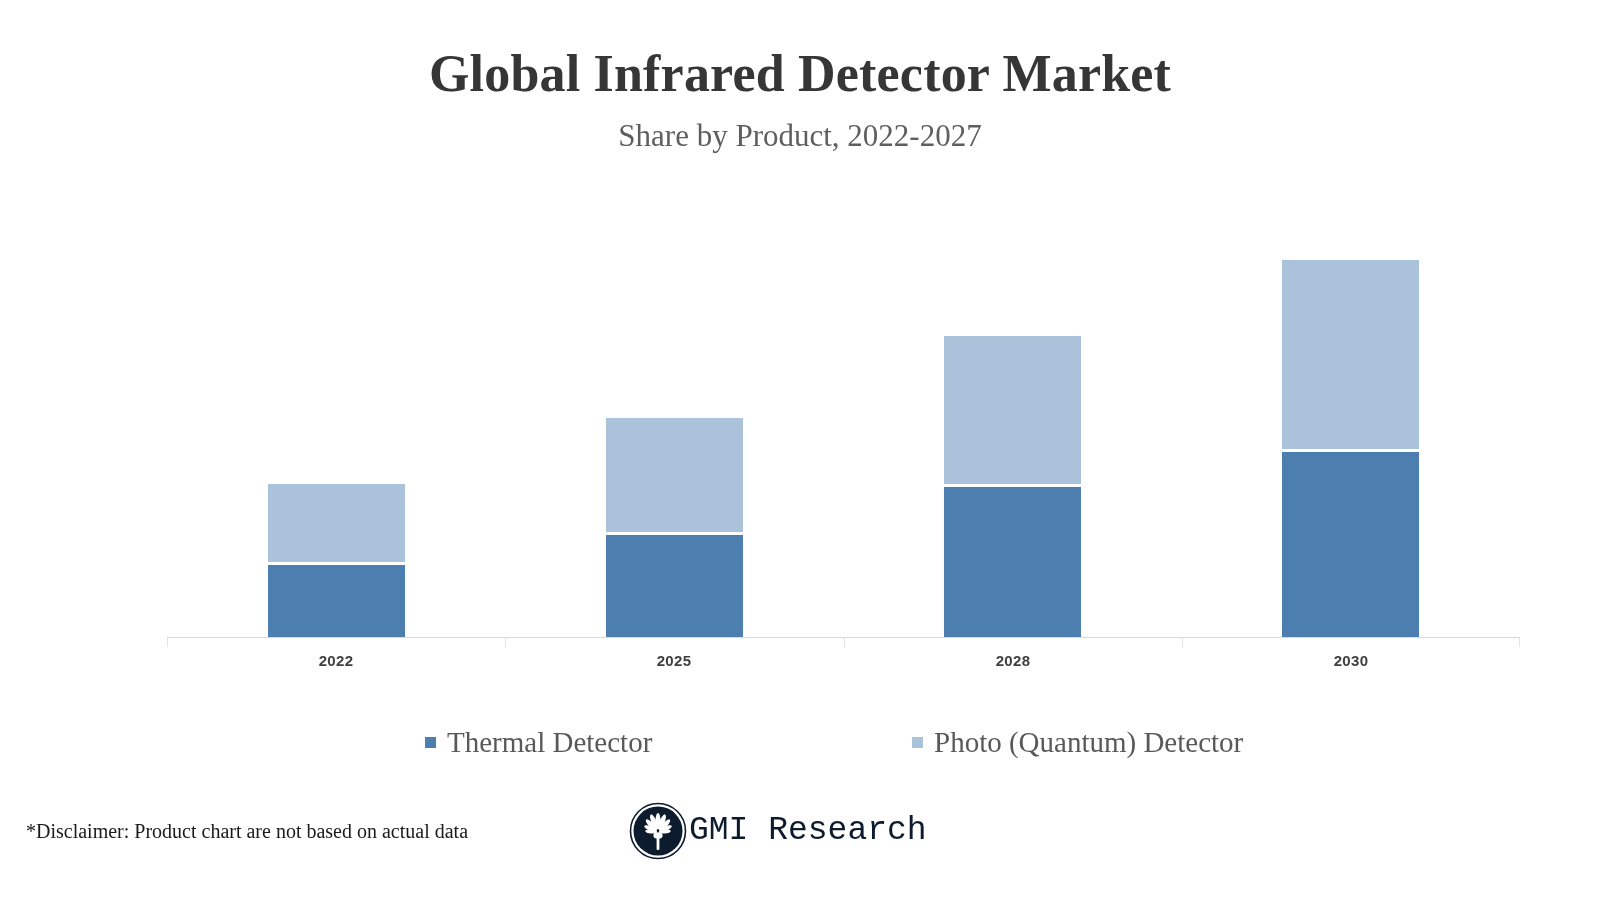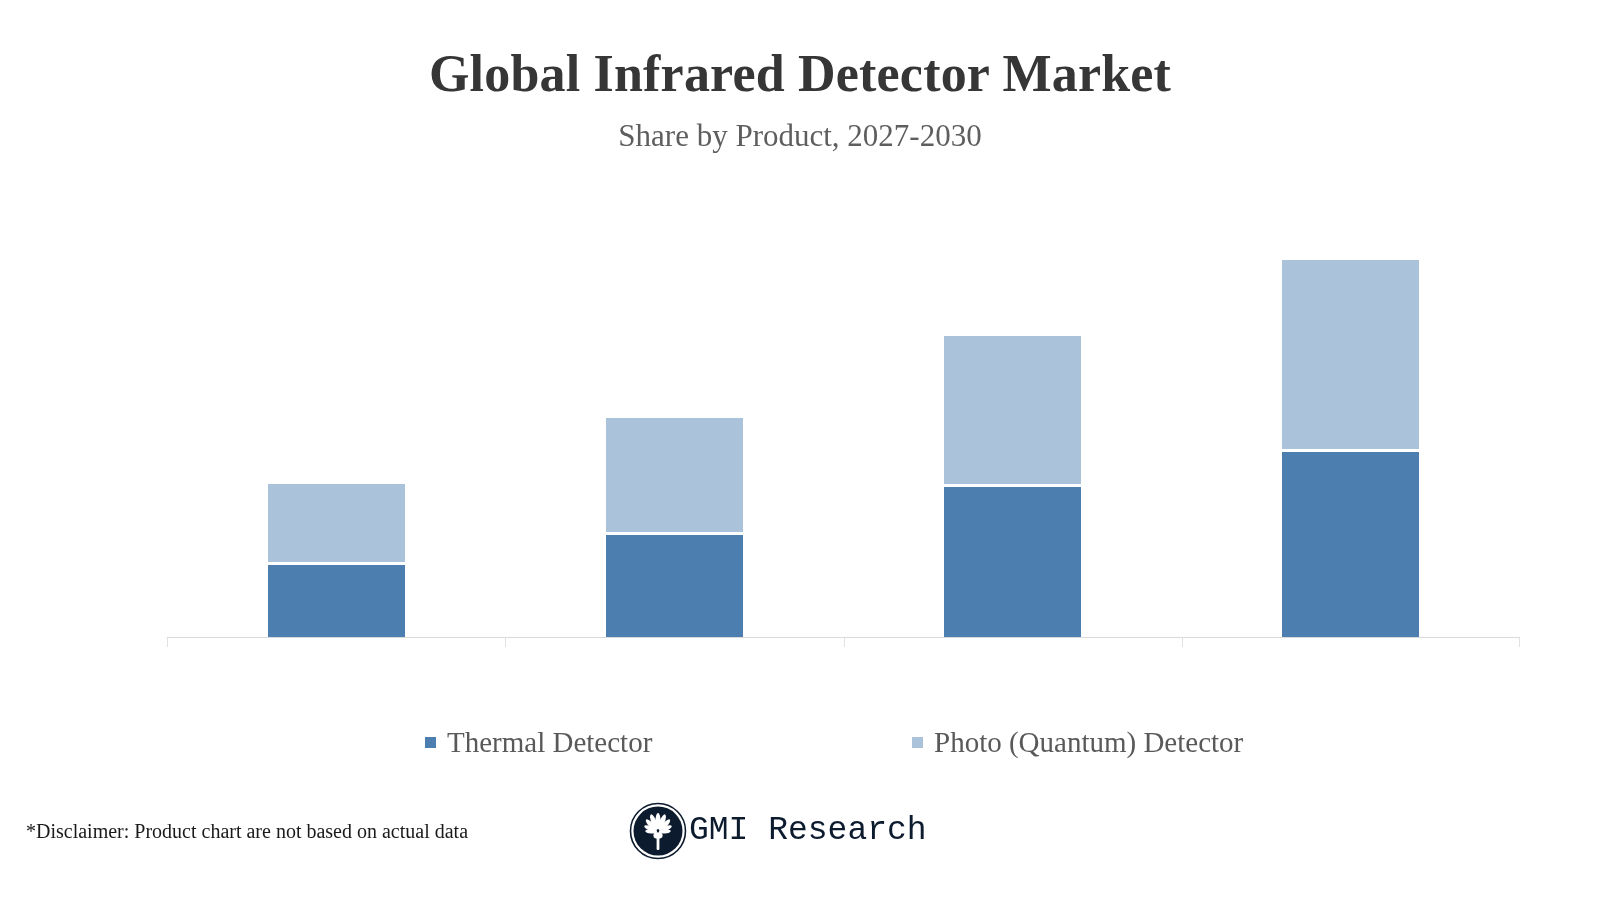--- a/index.html
+++ b/index.html
@@ -175,21 +175,21 @@
     white-space: nowrap;
   }
 </style>
 </head>
 <body>
 
 <div id="chart-root">
 
   <div class="title-block">
     <div class="chart-title">Global Infrared Detector Market</div>
-    <div class="chart-subtitle">Share by Product, 2027-2030</div>
+    <div class="chart-subtitle">Share by Product, 2022-2027</div>
   </div>
 
   <div class="plot-area">
     <div class="axis-line"></div>
     <div id="ticks">
         <div class="axis-tick" style="left: 0px;"></div>
         <div class="axis-tick" style="left: 338px;"></div>
         <div class="axis-tick" style="left: 677px;"></div>
         <div class="axis-tick" style="left: 1015px;"></div>
         <div class="axis-tick" style="left: 1352px;"></div>
@@ -207,20 +207,26 @@
           <div class="bar-seg seg-photo" style="height: 148px; background: rgb(171, 195, 218);"></div>
           <div class="bar-seg seg-thermal" style="height: 150px; background: rgb(76, 127, 176);"></div>
         </div>
         <div class="bar-group" style="left: 1115px;">
           <div class="bar-seg seg-photo" style="height: 189px; background: rgb(171, 195, 218);"></div>
           <div class="bar-seg seg-thermal" style="height: 185px; background: rgb(76, 127, 176);"></div>
         </div>
       </div>
   </div>
 
+  <div class="cat-labels" id="cat-labels">
+      <div class="cat-label" style="left: 169px;">2022</div>
+      <div class="cat-label" style="left: 507px;">2025</div>
+      <div class="cat-label" style="left: 846px;">2028</div>
+      <div class="cat-label" style="left: 1184px;">2030</div>
+    </div>
 
   <div class="legend" id="legend">
       <div class="legend-item" style="left: 912px;">
         <span class="legend-swatch" style="background: rgb(171, 195, 218);"></span>
         <span class="legend-label">Photo (Quantum) Detector</span>
       </div>
       <div class="legend-item" style="left: 425px;">
         <span class="legend-swatch" style="background: rgb(76, 127, 176);"></span>
         <span class="legend-label">Thermal Detector</span>
       </div>

